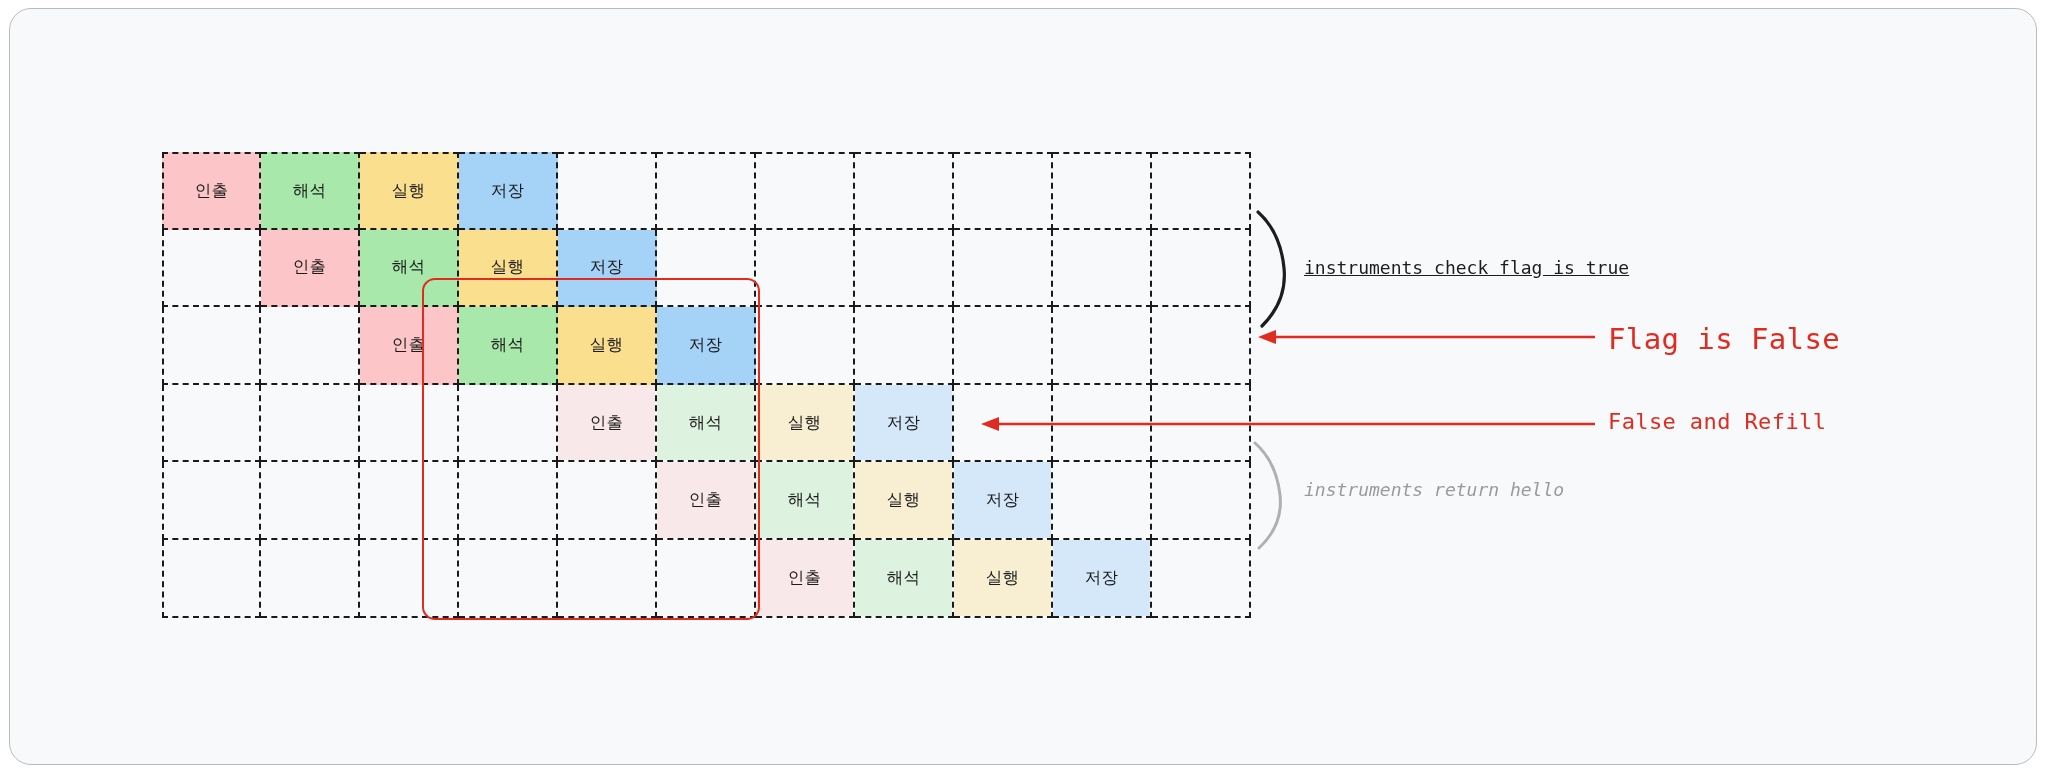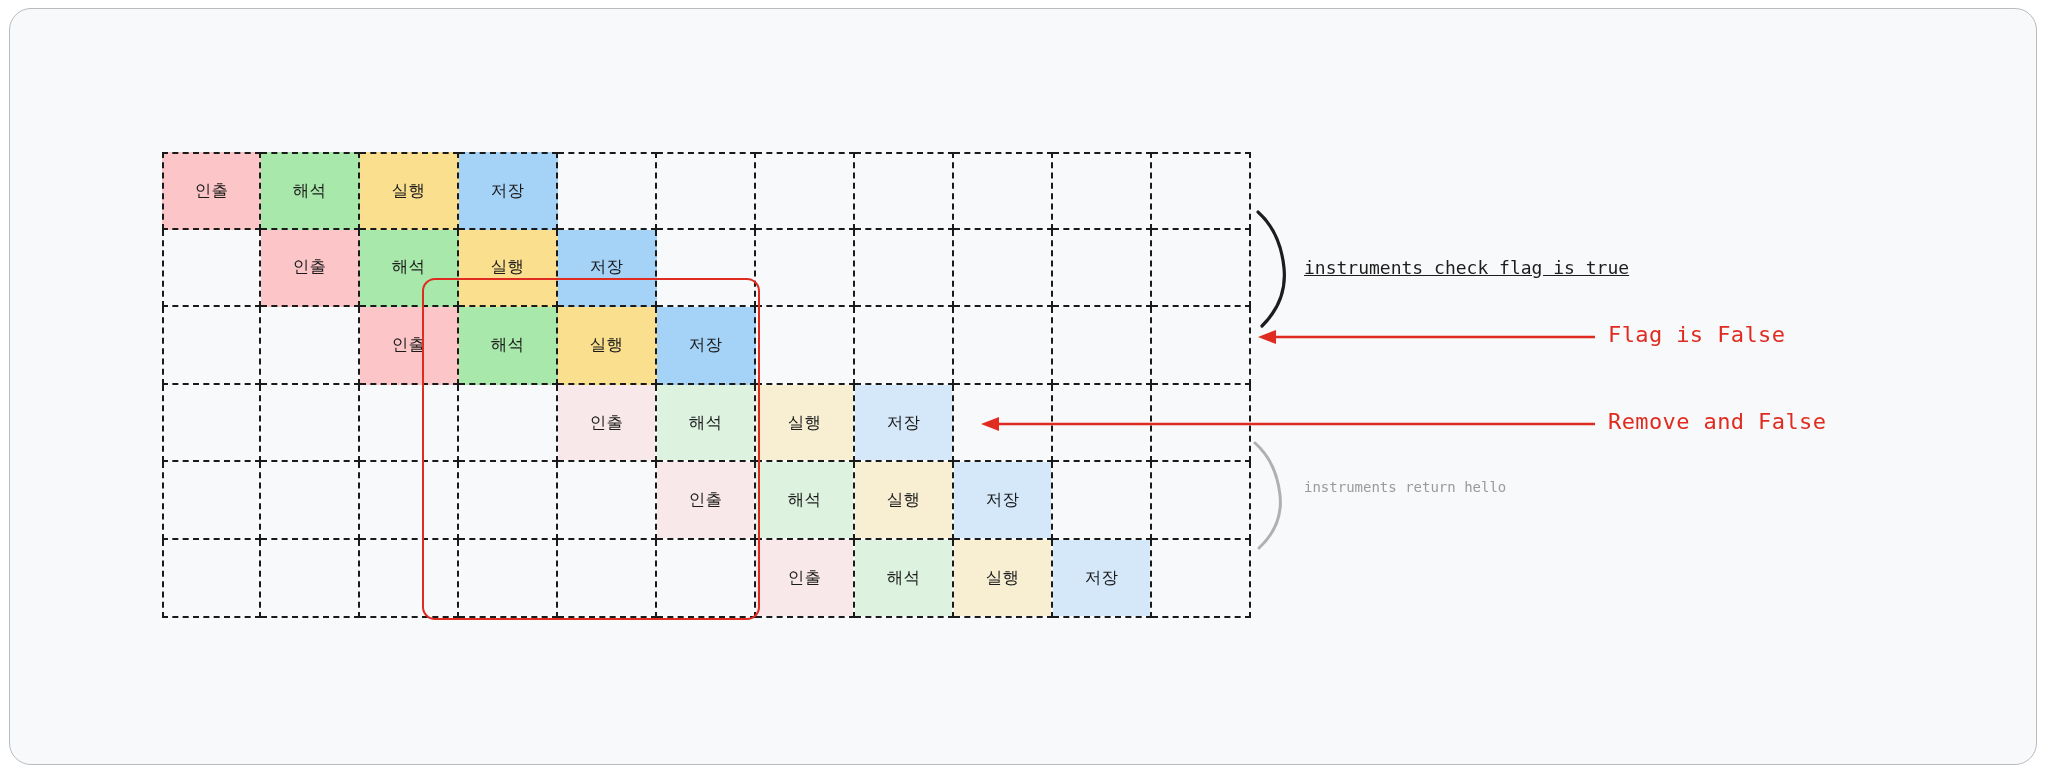--- a/index.html
+++ b/index.html
@@ -105,34 +105,35 @@
     white-space: nowrap;
   }
   #lbl-check {
     left: 1304px; top: 257px;
     font-size: 18px;
     color: #1d1d1d;
     text-decoration: underline;
   }
   #lbl-flag {
     left: 1608px; top: 322px;
-    font-size: 22px;
+    font-size: 29px;
     color: #e02b20;
     letter-spacing: .4px;
   }
   #lbl-remove {
     left: 1608px; top: 409px;
     font-size: 22px;
     color: #e02b20;
     letter-spacing: .4px;
   }
   #lbl-return {
     left: 1304px; top: 479px;
-    font-size: 14px;
+    font-size: 18px;
     color: #9a9a9a;
+    font-style: italic;
   }
 </style>
 </head>
 <body>
 
 <div id="card">
 
   <div id="grid-wrap">
 
     <div class="grid-row">
@@ -281,14 +282,14 @@
   <polygon points="1258,337 1276,330 1276,344" fill="#e02b20"></polygon>
 
   <line x1="1595" y1="424" x2="991" y2="424" stroke="#e02b20" stroke-width="2.6"></line>
   <polygon points="981,424 999,417 999,431" fill="#e02b20"></polygon>
 
   <path d="M 1255 443 C 1272 458, 1278 477, 1280 495 C 1282 513, 1276 532, 1259 548" fill="none" stroke="#b0b0b0" stroke-width="3" stroke-linecap="round"></path>
 </svg>
 
 <div class="anno-label" id="lbl-check">instruments check flag is true</div>
 <div class="anno-label" id="lbl-flag">Flag is False</div>
-<div class="anno-label" id="lbl-remove">Remove and False</div>
+<div class="anno-label" id="lbl-remove">False and Refill</div>
 <div class="anno-label" id="lbl-return">instruments return hello</div>
 
 </body></html>

